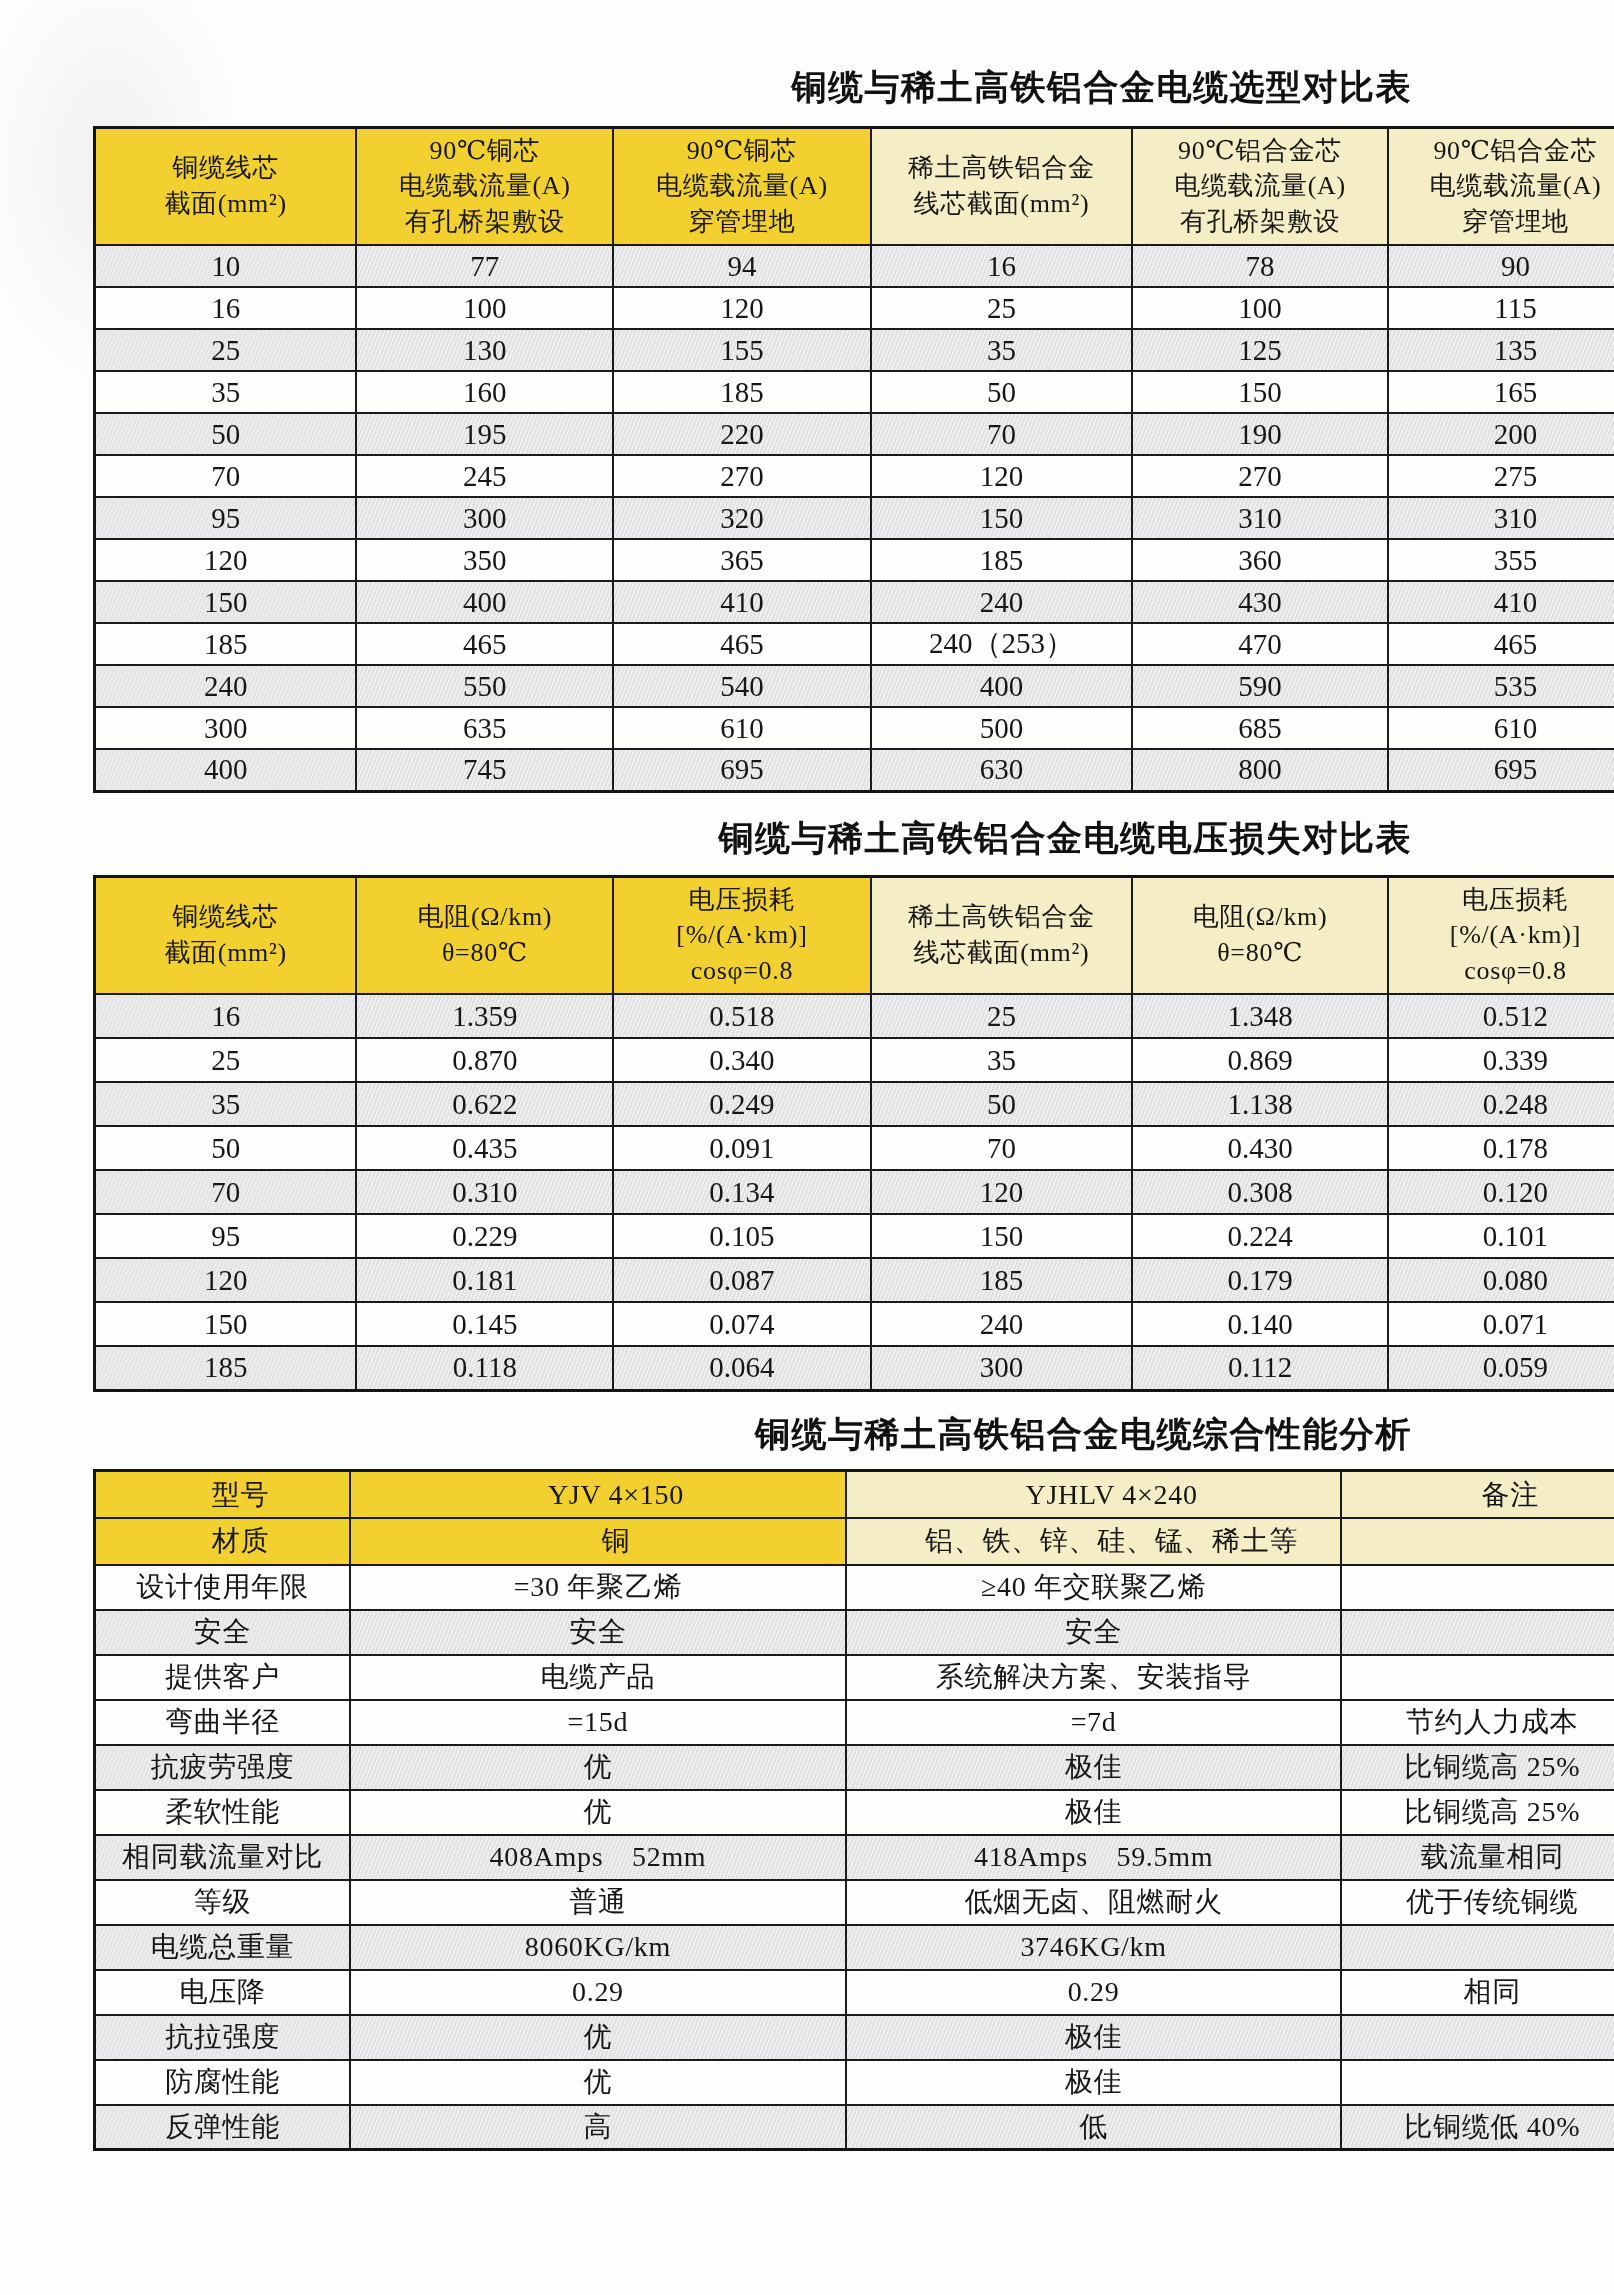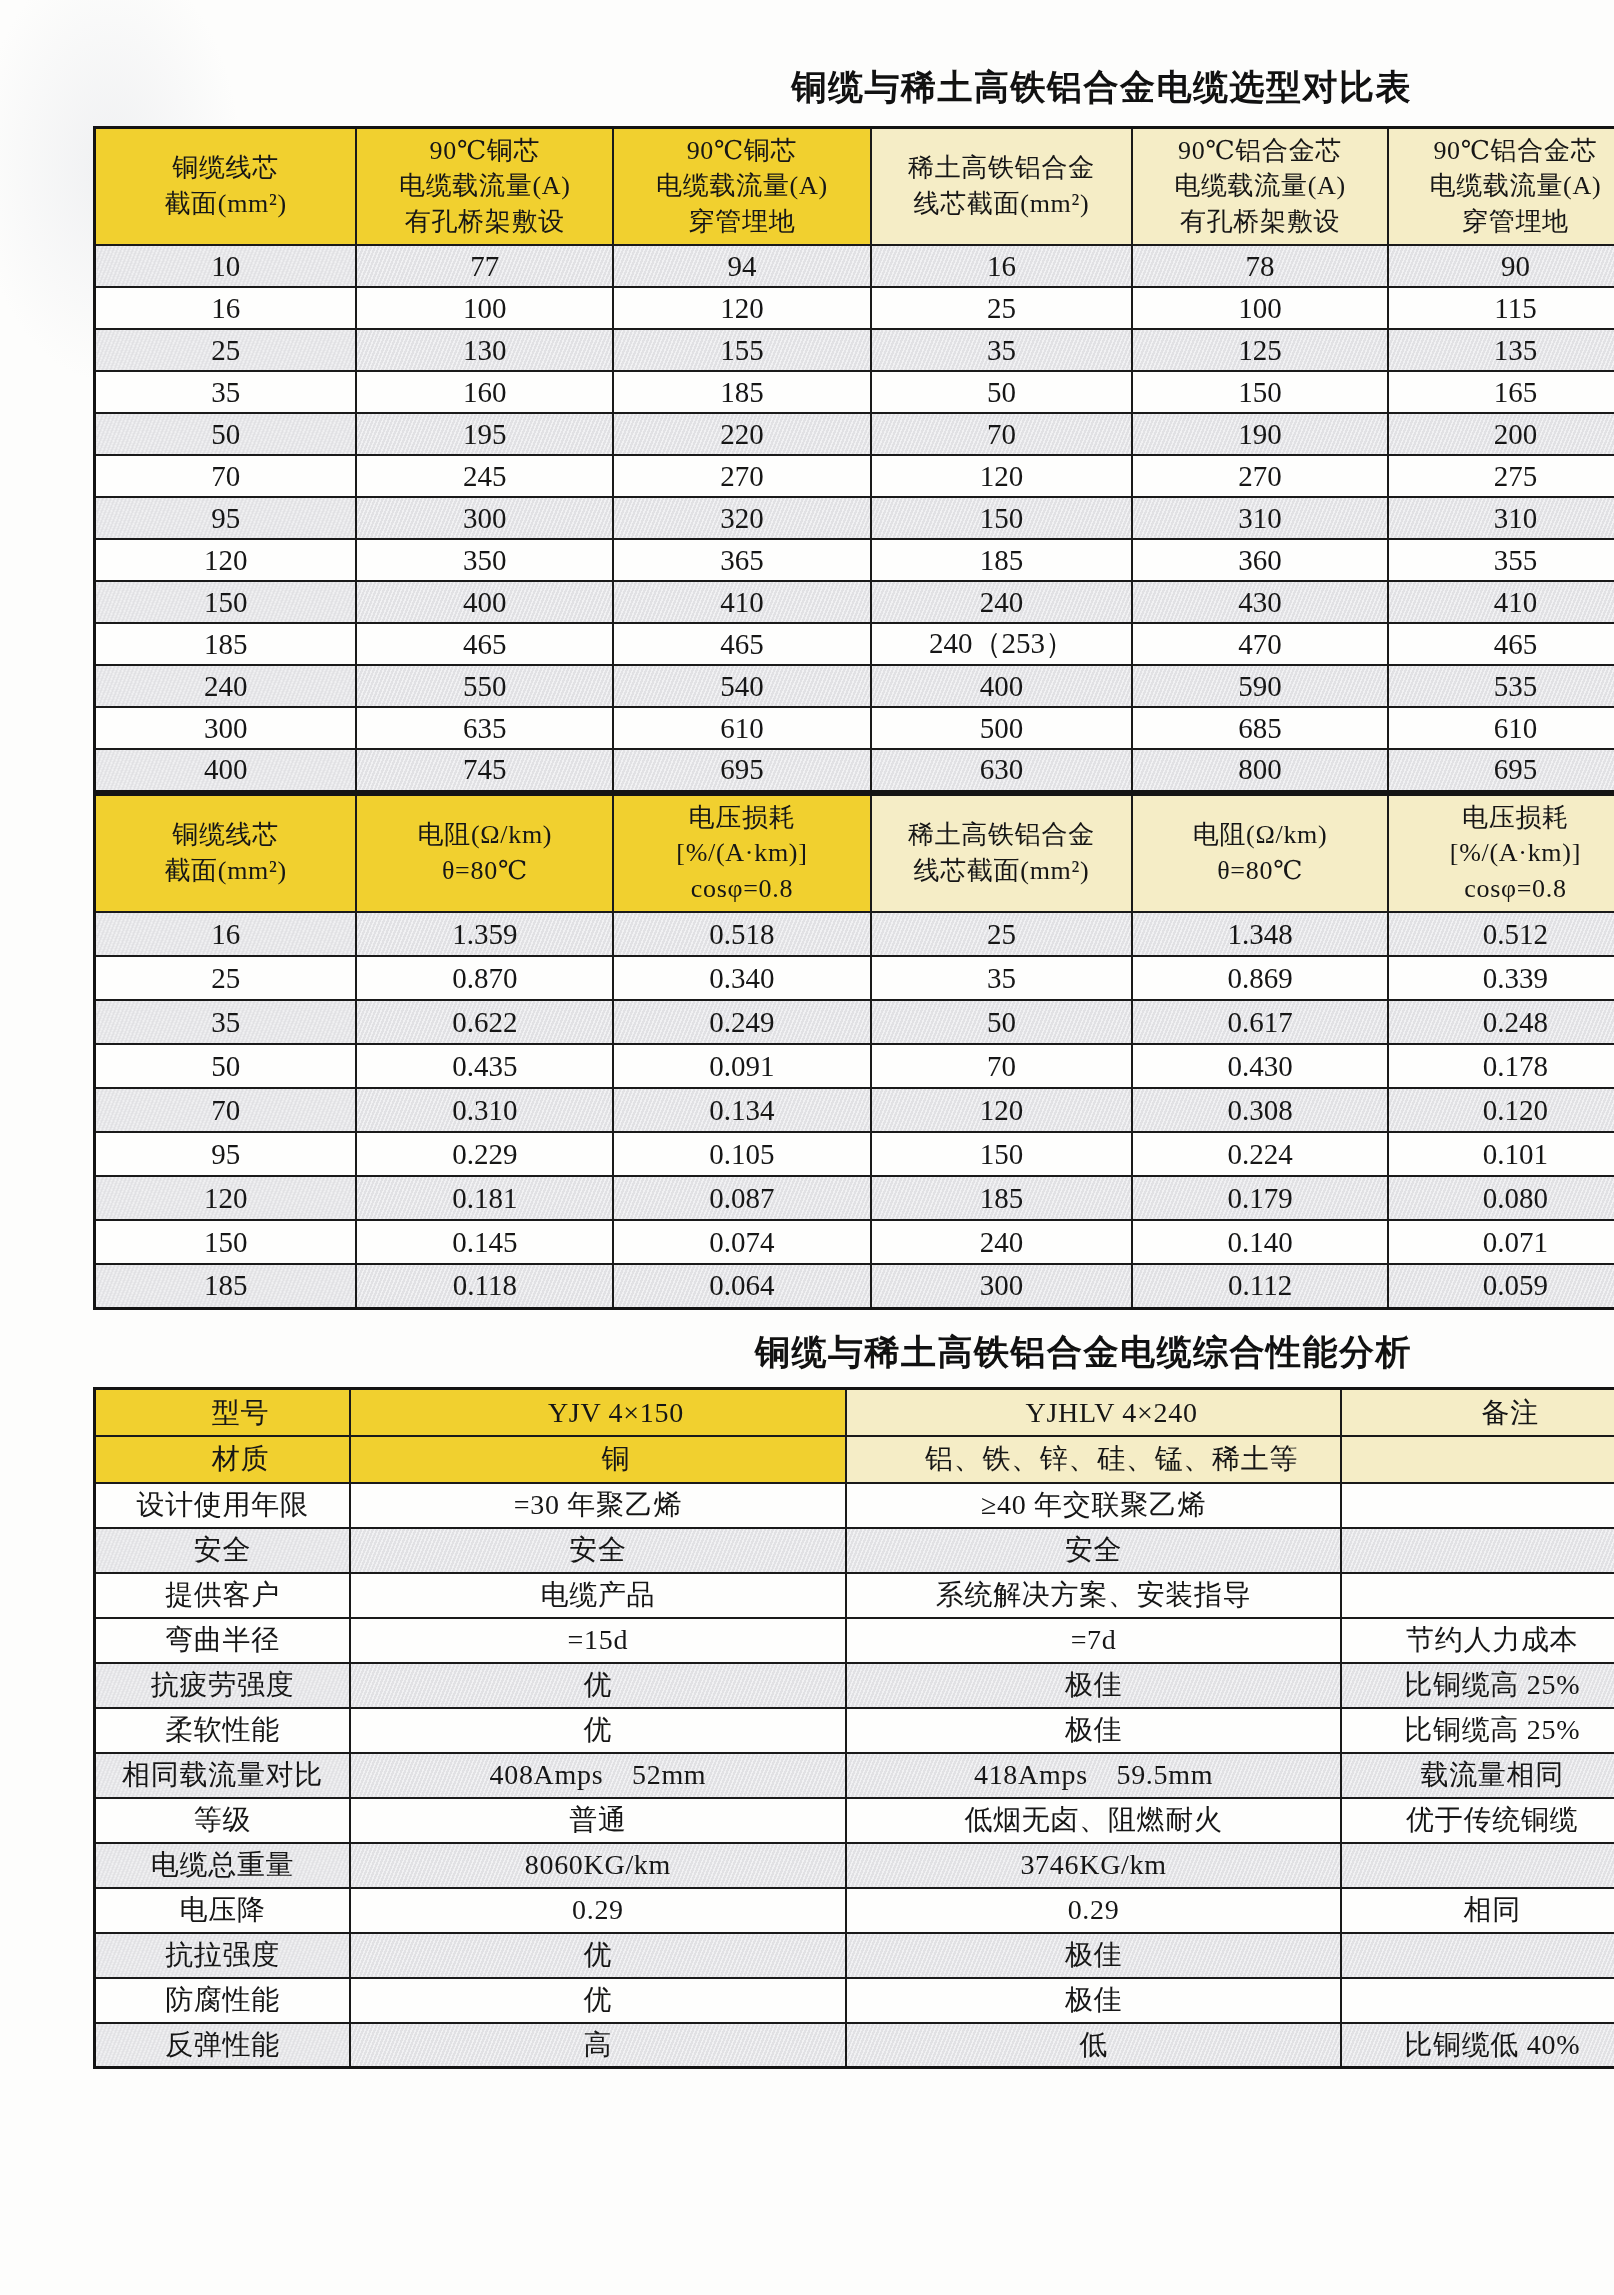--- a/index.html
+++ b/index.html
@@ -208,20 +208,21 @@
           <td>400</td>
           <td>745</td>
           <td>695</td>
           <td>630</td>
           <td>800</td>
           <td>695</td>
         </tr>
       </tbody>
   </table>
 
+  <div class="table-title t2-title">铜缆与稀土高铁铝合金电缆电压损失对比表</div>
 
   <table id="table2" class="datatable">
     <colgroup>
       <col style="width:16.9%">
         <col style="width:16.6%">
         <col style="width:16.6%">
       <col style="width:16.9%">
         <col style="width:16.5%">
         <col style="width:16.5%">
     </colgroup>
@@ -258,21 +259,21 @@
           <td>0.340</td>
           <td>35</td>
           <td>0.869</td>
           <td>0.339</td>
         </tr>
         <tr class="shaded">
           <td>35</td>
           <td>0.622</td>
           <td>0.249</td>
           <td>50</td>
-          <td>0.617</td>
+          <td>1.138</td>
           <td>0.248</td>
         </tr>
         <tr>
           <td>50</td>
           <td>0.435</td>
           <td>0.091</td>
           <td>70</td>
           <td>0.430</td>
           <td>0.178</td>
         </tr>

